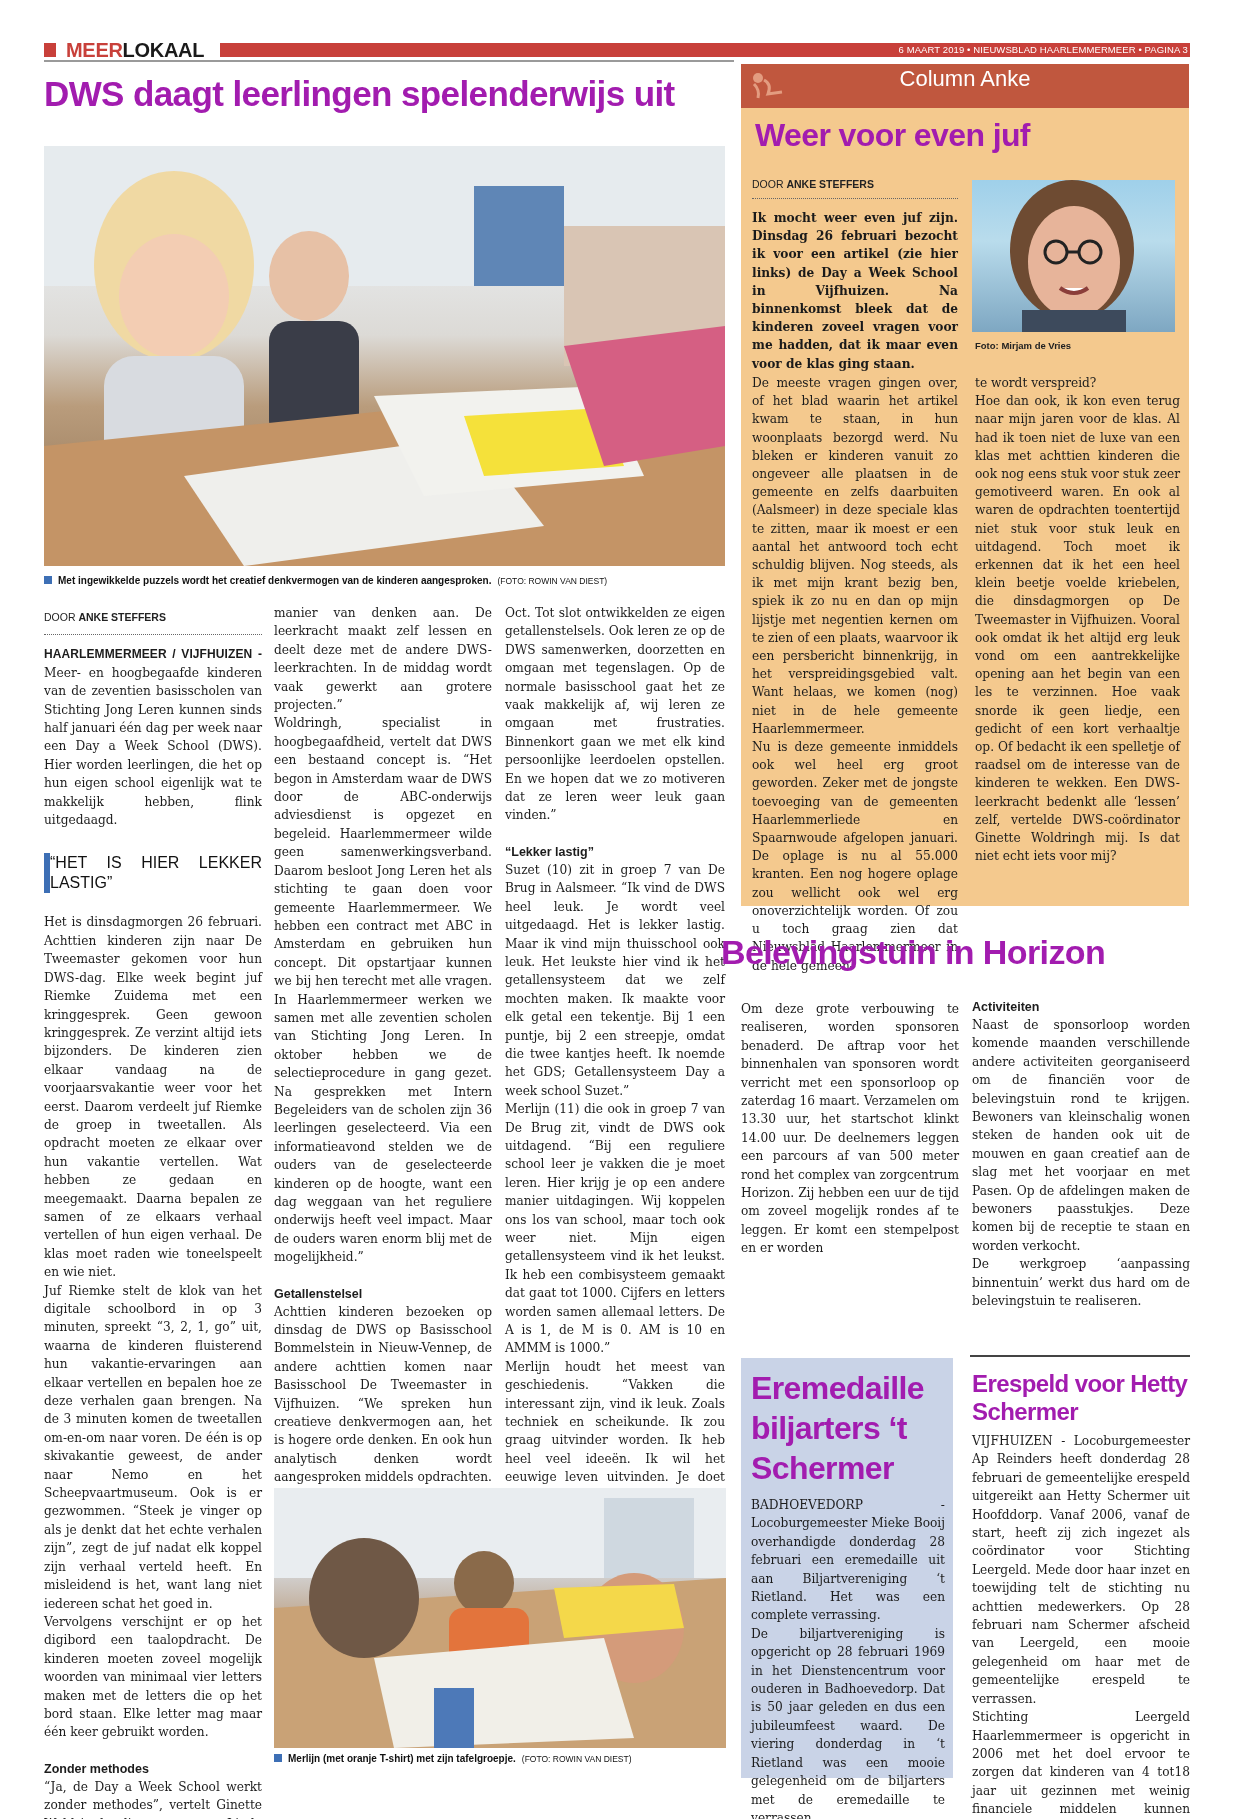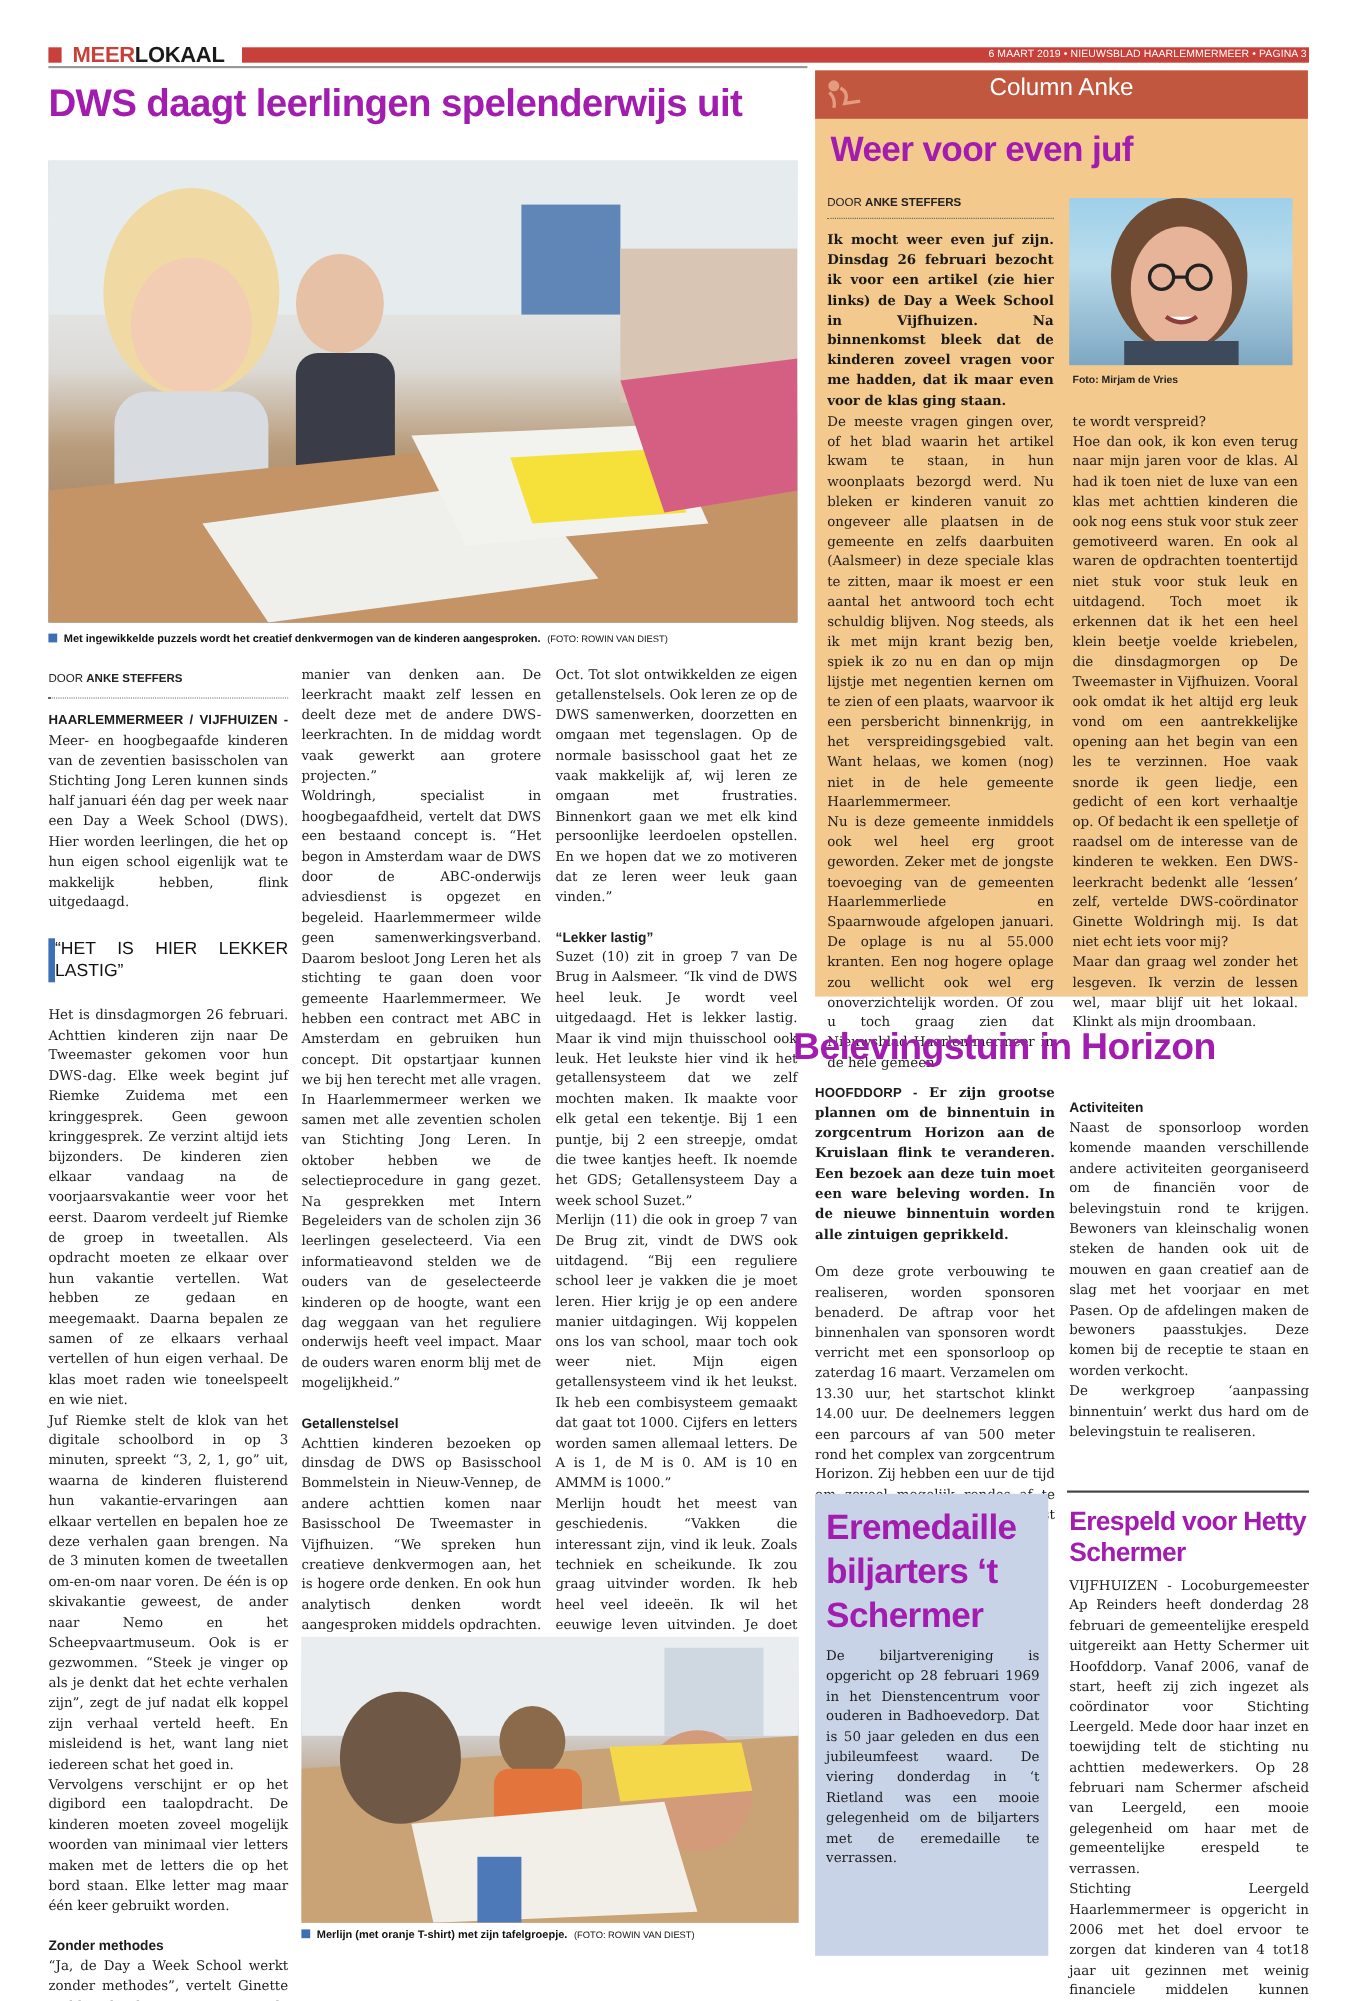--- a/index.html
+++ b/index.html
@@ -168,37 +168,36 @@
 </div>
 <div class="abs anke-credit">Foto: Mirjam de Vries</div>
 
 <div class="abs col" style="left:752px; top:374px; width:206px; line-height:18.2px;">
   <p class="para">De meeste vragen gingen over, of het blad waarin het artikel kwam te staan, in hun woonplaats bezorgd werd. Nu bleken er kinderen vanuit zo ongeveer alle plaatsen in de gemeente en zelfs daarbuiten (Aalsmeer) in deze speciale klas te zitten, maar ik moest er een aantal het antwoord toch echt schuldig blijven. Nog steeds, als ik met mijn krant bezig ben, spiek ik zo nu en dan op mijn lijstje met negentien kernen om te zien of een plaats, waarvoor ik een persbericht binnenkrijg, in het verspreidingsgebied valt. Want helaas, we komen (nog) niet in de hele gemeente Haarlemmermeer.</p>
   <p class="para">Nu is deze gemeente inmiddels ook wel heel erg groot geworden. Zeker met de jongste toevoeging van de gemeenten Haarlemmerliede en Spaarnwoude afgelopen januari. De oplage is nu al 55.000 kranten. Een nog hogere oplage zou wellicht ook wel erg onoverzichtelijk worden. Of zou u toch graag zien dat Nieuwsblad Haarlemmermeer in de hele gemeen-</p>
 </div>
 <div class="abs col" style="left:975px; top:374px; width:205px; line-height:18.2px;">
   <p class="para">te wordt verspreid?</p>
   <p class="para">Hoe dan ook, ik kon even terug naar mijn jaren voor de klas. Al had ik toen niet de luxe van een klas met achttien kinderen die ook nog eens stuk voor stuk zeer gemotiveerd waren. En ook al waren de opdrachten toentertijd niet stuk voor stuk leuk en uitdagend. Toch moet ik erkennen dat ik het een heel klein beetje voelde kriebelen, die dinsdagmorgen op De Tweemaster in Vijfhuizen. Vooral ook omdat ik het altijd erg leuk vond om een aantrekkelijke opening aan het begin van een les te verzinnen. Hoe vaak snorde ik geen liedje, een gedicht of een kort verhaaltje op. Of bedacht ik een spelletje of raadsel om de interesse van de kinderen te wekken. Een DWS-leerkracht bedenkt alle ‘lessen’ zelf, vertelde DWS-coördinator Ginette Woldringh mij. Is dat niet echt iets voor mij?</p>
-  <p class="para">Maar dan graag wel zonder het lesgeven. Ik verzin de lessen wel, maar blijf uit het lokaal. Klinkt als mijn droombaan.</p>
 </div>
 
 <h2 class="abs headline bel-title">Belevingstuin in Horizon</h2>
 <div class="abs col" style="left:741px; top:984px; width:218px;">
-  <p class="para bold-lead"><span class="dateline">HOOFDDORP - </span><span>Er zijn grootse plannen om de binnentuin in zorgcentrum Horizon aan de Kruislaan flink te veranderen. Een bezoek aan deze tuin moet een ware beleving worden. In de nieuwe binnentuin worden alle zintuigen geprikkeld.</span></p>
   <p class="para" style="margin-top:16px;">Om deze grote verbouwing te realiseren, worden sponsoren benaderd. De aftrap voor het binnenhalen van sponsoren wordt verricht met een sponsorloop op zaterdag 16 maart. Verzamelen om 13.30 uur, het startschot klinkt 14.00 uur. De deelnemers leggen een parcours af van 500 meter rond het complex van zorgcentrum Horizon. Zij hebben een uur de tijd om zoveel mogelijk rondes af te leggen. Er komt een stempelpost en er worden</p>
 </div>
 <div class="abs col" style="left:972px; top:984px; width:218px;">
   <div class="subhead" style="margin-top:14px;">Activiteiten</div>
   <p class="para">Naast de sponsorloop worden komende maanden verschillende andere activiteiten georganiseerd om de financiën voor de belevingstuin rond te krijgen. Bewoners van kleinschalig wonen steken de handen ook uit de mouwen en gaan creatief aan de slag met het voorjaar en met Pasen. Op de afdelingen maken de bewoners paasstukjes. Deze komen bij de receptie te staan en worden verkocht.</p>
   <p class="para">De werkgroep ‘aanpassing binnentuin’ werkt dus hard om de belevingstuin te realiseren.</p>
 </div>
 
 <div class="abs ere-box"></div>
 <h2 class="abs headline ere-title">Eremedaille biljarters ‘t Schermer</h2>
 <div class="abs col" style="left:751px; top:1496px; width:194px;">
+  <p class="para">BADHOEVEDORP - Locoburgemeester Mieke Booij overhandigde donderdag 28 februari een eremedaille uit aan Biljartvereniging ‘t Rietland. Het was een complete verrassing.</p>
   <p class="para">De biljartvereniging is opgericht op 28 februari 1969 in het Dienstencentrum voor ouderen in Badhoevedorp. Dat is 50 jaar geleden en dus een jubileumfeest waard. De viering donderdag in ‘t Rietland was een mooie gelegenheid om de biljarters met de eremedaille te verrassen.</p>
 </div>
 
 <div class="abs rule-dark"></div>
 <h2 class="abs headline hetty-title">Erespeld voor Hetty Schermer</h2>
 <div class="abs col" style="left:972px; top:1432px; width:218px;">
   <p class="para">VIJFHUIZEN - Locoburgemeester Ap Reinders heeft donderdag 28 februari de gemeentelijke erespeld uitgereikt aan Hetty Schermer uit Hoofddorp. Vanaf 2006, vanaf de start, heeft zij zich ingezet als coördinator voor Stichting Leergeld. Mede door haar inzet en toewijding telt de stichting nu achttien medewerkers. Op 28 februari nam Schermer afscheid van Leergeld, een mooie gelegenheid om haar met de gemeentelijke erespeld te verrassen.</p>
   <p class="para">Stichting Leergeld Haarlemmermeer is opgericht in 2006 met het doel ervoor te zorgen dat kinderen van 4 tot18 jaar uit gezinnen met weinig financiele middelen kunnen meedoen met sport, cultuur en extra schoolactiviteiten.</p>
 </div>
 

